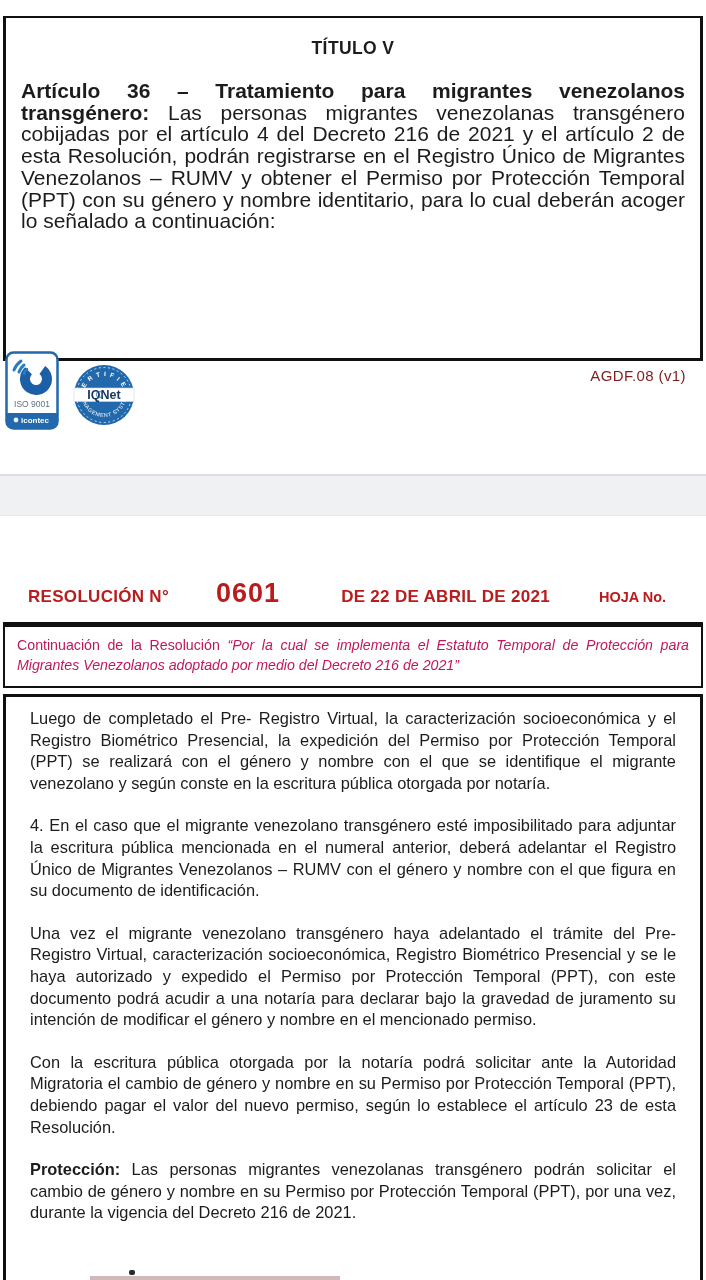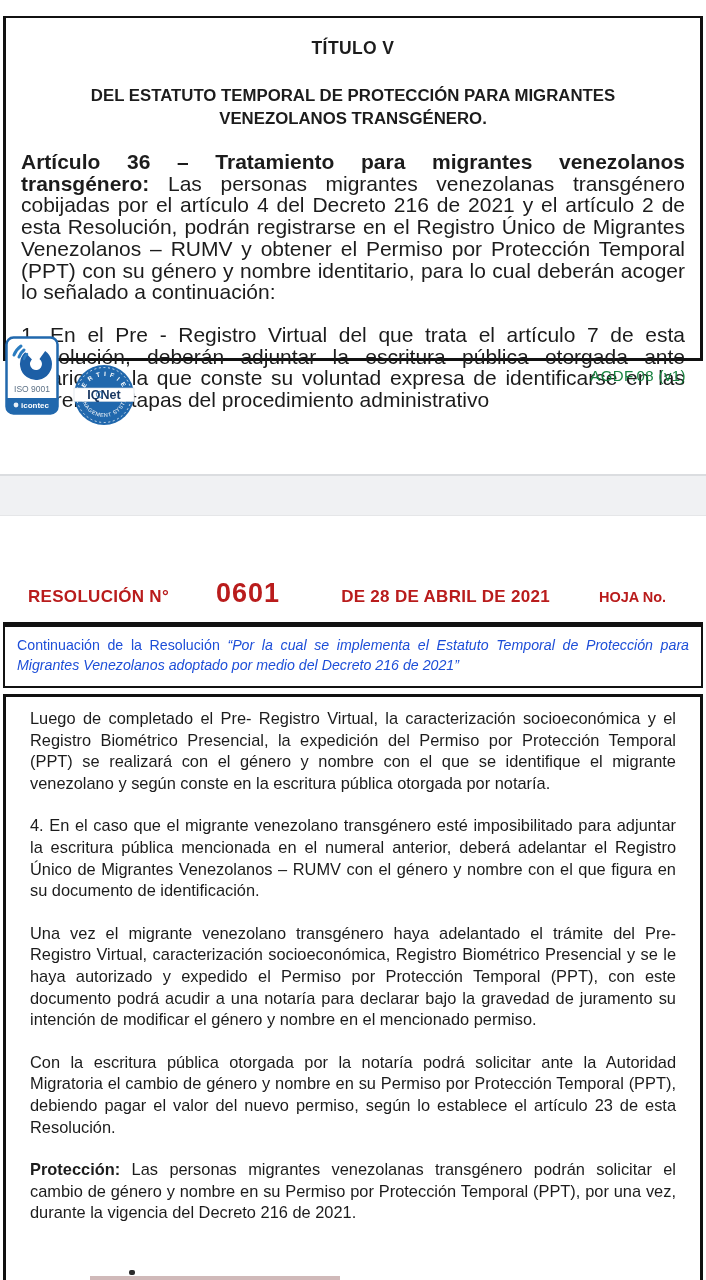--- a/index.html
+++ b/index.html
@@ -12,65 +12,60 @@
   #box1{
     position:absolute;left:3px;top:0;width:700px;height:345px;
     box-sizing:border-box;border:3px solid #111;border-top-width:2px;
     background:#fff;
     margin-top:16px;
   }
   .title-v{ text-align:center;font-weight:700;font-size:17.5px;margin-top:20px;letter-spacing:.4px;}
   .subtitle{ text-align:center;font-weight:700;font-size:16.8px;line-height:23px;margin-top:25px;}
   p.just{ text-align:justify;font-size:21px;line-height:21.7px;margin:21px 15px 0;}
   
-  #icontec-wrap{position:absolute;left:5px;top:336px;width:54px;}
+  #icontec-wrap{position:absolute;left:5px;top:351px;width:54px;}
   #icontec-cert{position:absolute;left:1px;top:439px;font-size:7px;color:#8aa0b4;letter-spacing:.6px;filter:blur(.3px);}
   #iqnet-wrap{position:absolute;left:72px;top:363px;width:64px;height:64px;}
-  #doc-code{position:absolute;right:20px;top:367px;font-size:15px;color:#15803d;letter-spacing:.4px;}
+  #doc-code{position:absolute;right:20px;top:367px;font-size:15px;color:#7f1d1d;letter-spacing:.4px;}
   
   #page-sep{
     position:absolute;left:0;top:474px;width:706px;height:42px;
     background:#f0f1f3;border-top:2px solid #dbdde0;border-bottom:1px solid #e5e6e8;
     box-sizing:border-box;
   }
   
   #res-header{position:absolute;left:28px;top:578px;display:flex;align-items:baseline;color:#b91c1c;white-space:nowrap;gap:37px;}
   #res-header .rlab{font-weight:700;font-size:17px;letter-spacing:.3px;}
   #res-header .rnum{font-weight:700;font-size:27px;margin-left:10px;letter-spacing:1px;}
   #res-header .rdate{font-weight:700;font-size:17px;margin-left:24px;letter-spacing:.3px;}
   #res-header .hlab{font-weight:700;font-size:14.5px;margin-left:12px;}
   #res-header .hnum{font-weight:700;font-size:17px;margin-left:14px;}
   #cont-box{
     position:absolute;left:3px;top:622px;width:700px;box-sizing:border-box;
     border:2px solid #111;border-top-width:5px;
-    padding:9px 12px 11px;font-size:14.2px;line-height:19.5px;color:#1d4ed8;
+    padding:9px 12px 11px;font-size:14.2px;line-height:19.5px;color:#be185d;
     text-align:justify;
   }
   #cont-box .quote{font-style:italic;}
   #main-box{
     position:absolute;left:3px;top:694px;width:700px;height:590px;
     box-sizing:border-box;border:3px solid #101010;border-bottom:none;
     padding:11px 24px 0;background:#fff;
   }
   #main-box p{ text-align:justify;font-size:16.4px;line-height:21.6px;margin:0 0 21px;}
   .partial-bar{position:absolute;left:90px;top:1276px;width:250px;height:4px;background:#a97f7f;opacity:.55;}
   .partial-glyph{position:absolute;left:129px;top:1270px;width:6px;height:5px;background:#2a2a2a;border-radius:2px;}
   svg text{font-family:"Liberation Sans", sans-serif;}
 </style>
 </head>
 <body>
 
 <div id="box1">
   <div class="title-v">TÍTULO V</div>
-  <div class="subtitle">
-    <div>DEL ESTATUTO TEMPORAL DE PROTECCIÓN PARA MIGRANTES</div>
-    <div>VENEZOLANOS TRANSGÉNERO.</div>
-  </div>
   <p class="just"><b>Artículo 36 – Tratamiento para migrantes venezolanos transgénero:</b><span> Las personas migrantes venezolanas transgénero cobijadas por el artículo 4 del Decreto 216 de 2021 y el artículo 2 de esta Resolución, podrán registrarse en el Registro Único de Migrantes Venezolanos – RUMV y obtener el Permiso por Protección Temporal (PPT) con su género y nombre identitario, para lo cual deberán acoger lo señalado a continuación:</span></p>
-  <p class="just">1. En el Pre - Registro Virtual del que trata el artículo 7 de esta Resolución, deberán adjuntar la escritura pública otorgada ante notario, en la que conste su voluntad expresa de identificarse en las diferentes etapas del procedimiento administrativo</p>
 </div>
 
 <div id="icontec-wrap">
   <svg width="54" height="88" viewBox="0 0 54 88">
     <rect x="1.5" y="1.5" width="51" height="76" rx="7" fill="#ffffff" stroke="#2168ad" stroke-width="2.5"></rect>
 
     <g>
       <circle cx="31" cy="28" r="11" fill="none" stroke="#1d5fa6" stroke-width="10" stroke-dasharray="54 15" transform="rotate(-55 31 28)"></circle>
       <path d="M 16 10 a 20 20 0 0 0 -7 9" fill="none" stroke="#2a7cc0" stroke-width="3" stroke-linecap="round"></path>
       <path d="M 19 14 a 15 15 0 0 0 -5 7" fill="none" stroke="#2a7cc0" stroke-width="3" stroke-linecap="round"></path>
@@ -105,21 +100,21 @@
   </svg>
 </div>
 
 <div id="doc-code">AGDF.08 (v1)</div>
 
 <div id="page-sep"></div>
 
 <div id="res-header">
   <span class="rlab">RESOLUCIÓN N°</span>
   <span class="rnum">0601</span>
-  <span class="rdate">DE 28 DE ABRIL DE 2021</span>
+  <span class="rdate">DE 22 DE ABRIL DE 2021</span>
   <span class="hlab">HOJA No.</span>
   <span class="hnum">25</span>
 </div>
 
 <div id="cont-box">
   <span>Continuación de la Resolución </span><span class="quote">“Por la cual se implementa el Estatuto Temporal de Protección para Migrantes Venezolanos adoptado por medio del Decreto 216 de 2021”</span>
 </div>
 
 <div id="main-box">
   <p>Luego de completado el Pre- Registro Virtual, la caracterización socioeconómica y el Registro Biométrico Presencial, la expedición del Permiso por Protección Temporal (PPT) se realizará con el género y nombre con el que se identifique el migrante venezolano y según conste en la escritura pública otorgada por notaría.</p>

